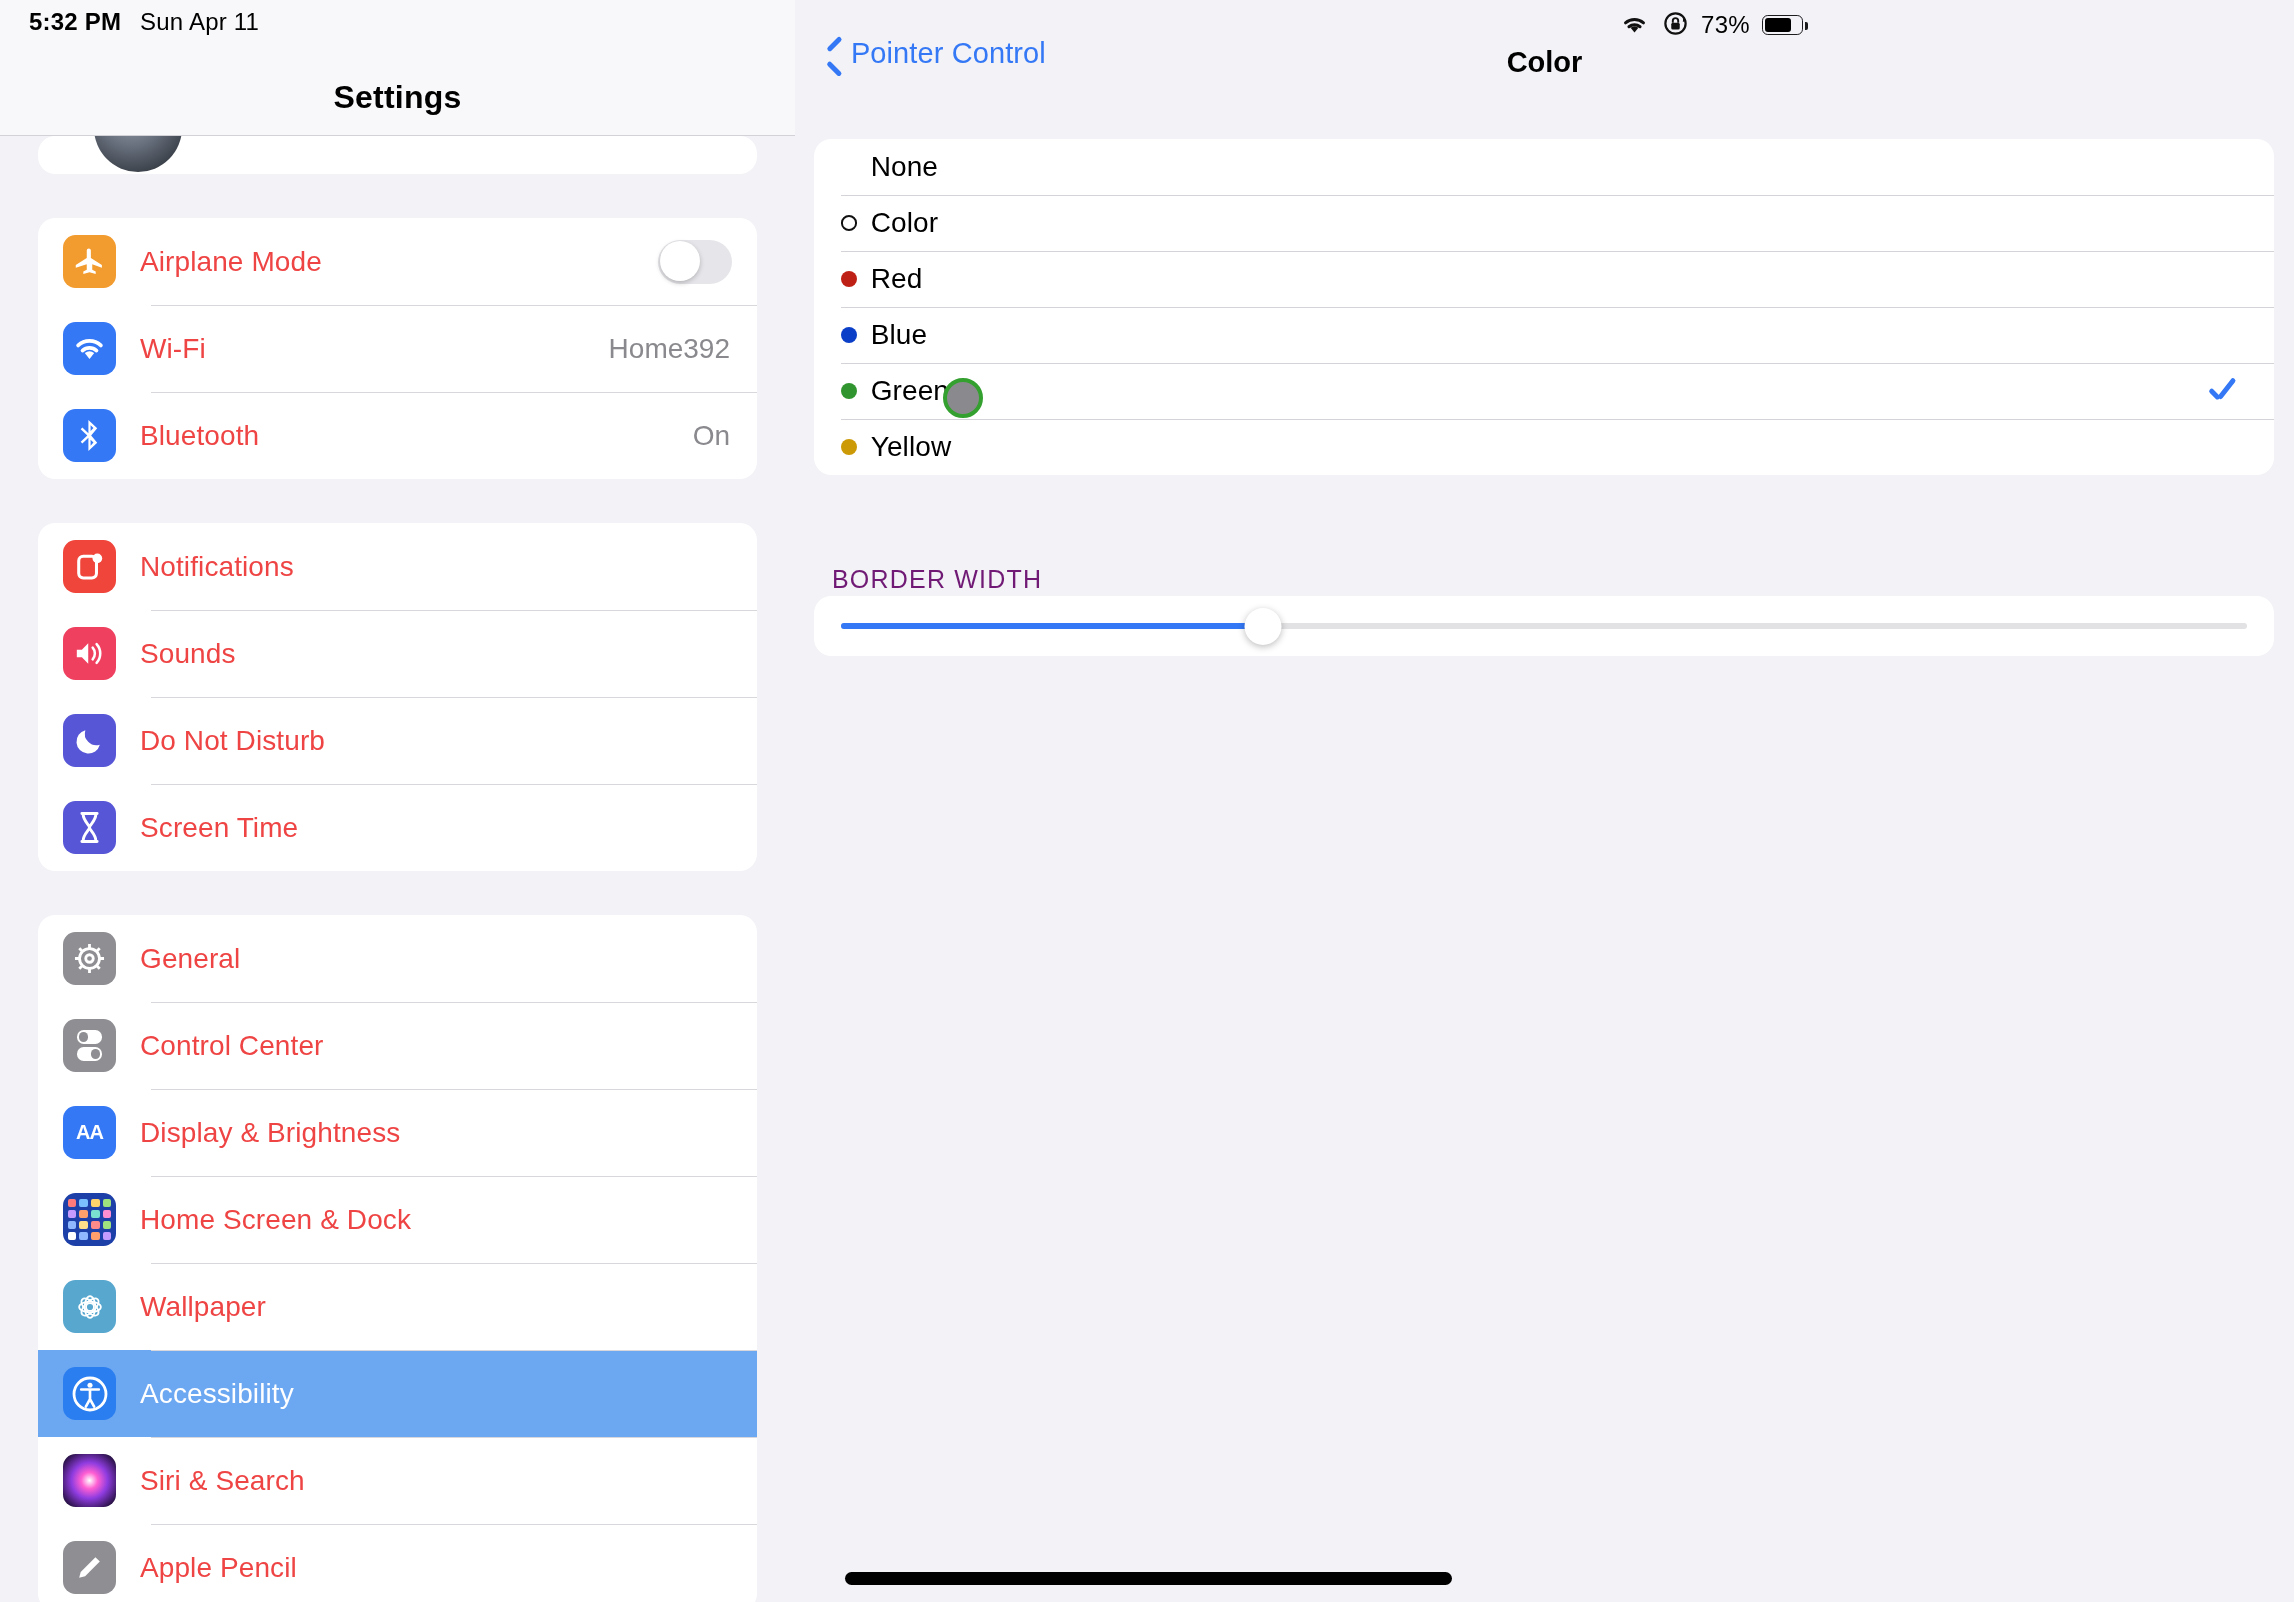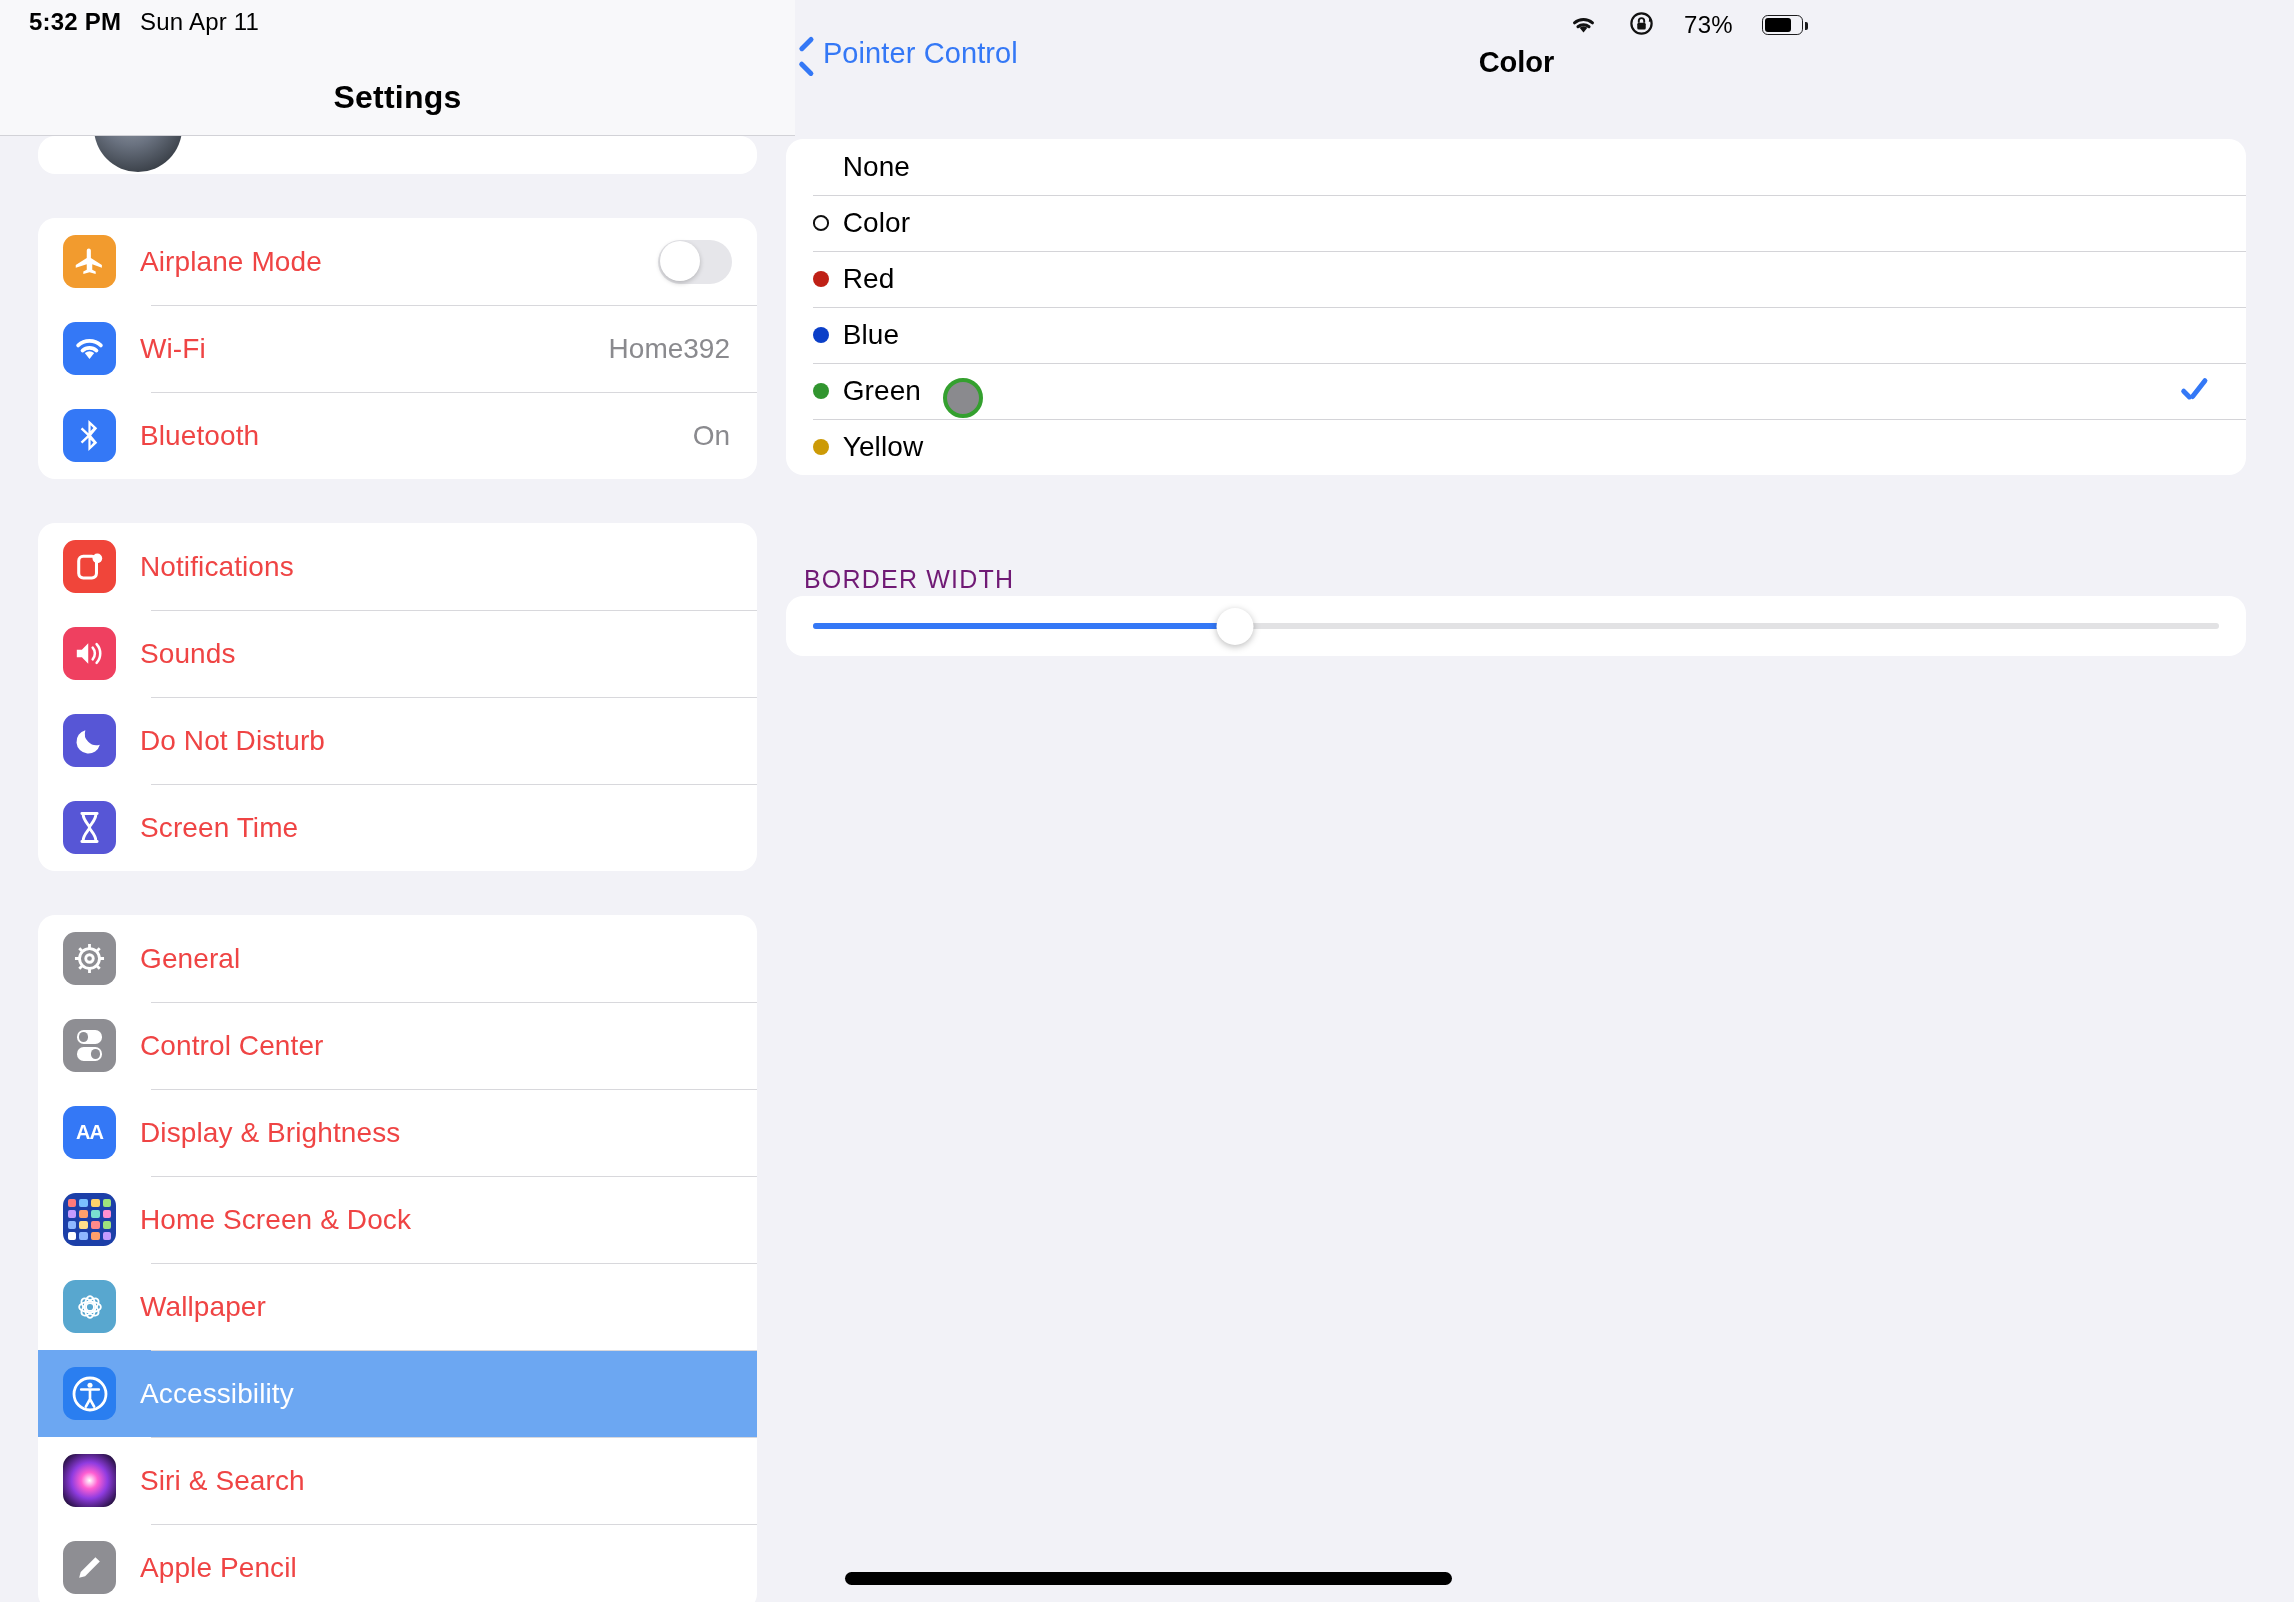--- a/index.html
+++ b/index.html
@@ -13,21 +13,21 @@
   #screen { position: relative; width: 2294px; height: 1602px; background: #f2f2f7; }
 
   
   .statusbar {
     position: absolute; top: 0; left: 0; width: 1830px; height: 46px;
     display: flex; align-items: center; z-index: 40; pointer-events: none;
   }
   .sb-left { position: absolute; left: 29px; top: 7.7px; display: flex; align-items: baseline; gap: 19px; }
   .sb-time { font-size: 24px; font-weight: 600; color: #000; letter-spacing: 0.2px; }
   .sb-date { font-size: 24px; font-weight: 500; color: #000; letter-spacing: 0.2px; }
-  .sb-right { position: absolute; right: 27px; top: 9.6px; display: flex; align-items: center; gap: 29px; text-align: center; }
+  .sb-right { position: absolute; right: 27px; top: 9.6px; display: flex; align-items: center; gap: 12px; text-align: center; }
   .sb-pct { font-size: 24px; font-weight: 500; color: #000; letter-spacing: 0.3px; }
   .batt { position: relative; width: 41px; height: 20px; border: 1.9px solid #1c1c1e; border-radius: 5.8px; }
   .batt::after { content:''; position:absolute; right:-5.8px; top:5.8px; width:2.9px; height:8.6px; background:#1c1c1e; border-radius:0 1.9px 1.9px 0; }
   .batt-fill { position: absolute; left: 1.9px; top: 1.9px; bottom: 1.9px; background: #000; border-radius: 2.9px; }
 
   
   .sidebar {
     position: absolute; left: 0; top: 0; width: 795px; height: 1602px;
     background: #f2f2f7; overflow: hidden;
   }
@@ -71,21 +71,21 @@
   .toggle {
     margin-left: auto; margin-right: 25px; width: 74px; height: 44px;
     background: #e6e6ea; border-radius: 22px; position: relative; flex: 0 0 74px;
   }
   .toggle-knob {
     position: absolute; left: 1.9px; top: 1.9px; width: 40px; height: 40px; border-radius: 50%;
     background: #fff; box-shadow: 0 1.9px 4.8px rgba(0,0,0,.22);
   }
 
   
-  .detail { position: absolute; left: 767px; top: 0; width: 1499px; height: 1602px; background: #f2f2f7; }
+  .detail { position: absolute; left: 795px; top: 0; width: 1499px; height: 1602px; background: #f2f2f7; }
   .detail-header {
     position: absolute; left: 0; top: 0; width: 1499px; height: 96px;
     display: flex; align-items: center;
   }
   .back-btn {
     position: absolute; left: 29px; top: 37px;
     display: flex; align-items: center; gap: 9.6px; color: #3478f6; cursor: pointer;
   }
   .chev { width: 17.3px; height: 29px; position: relative; }
   .chev::before, .chev::after {

